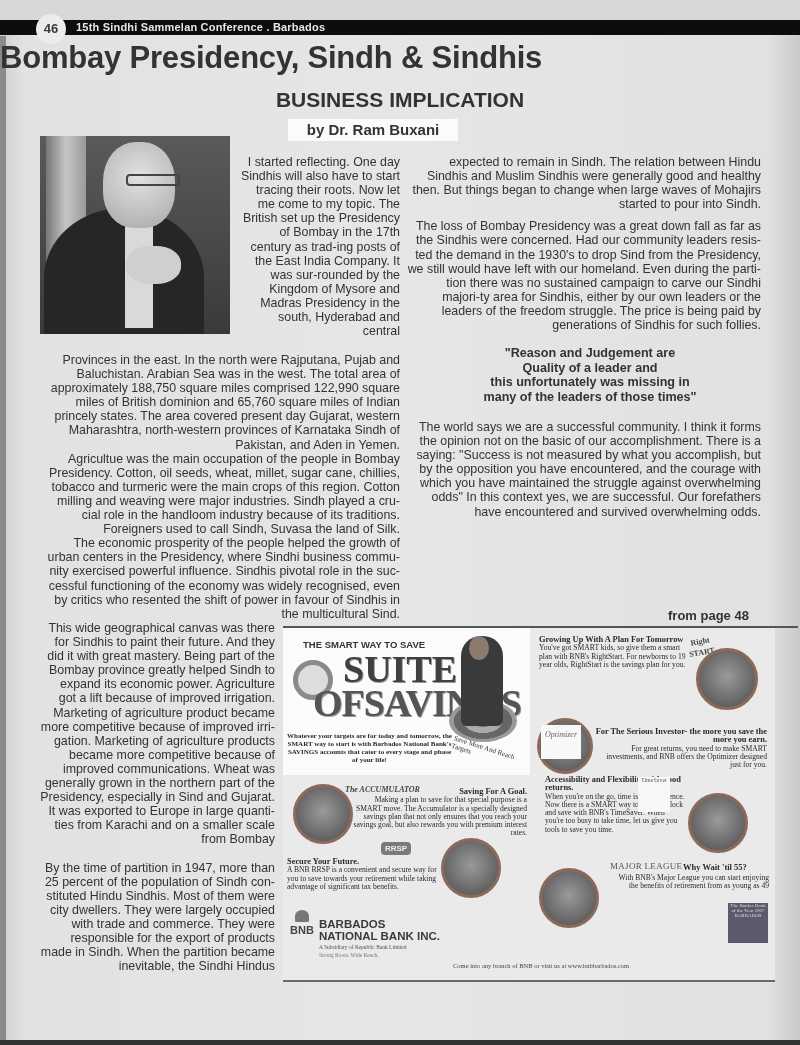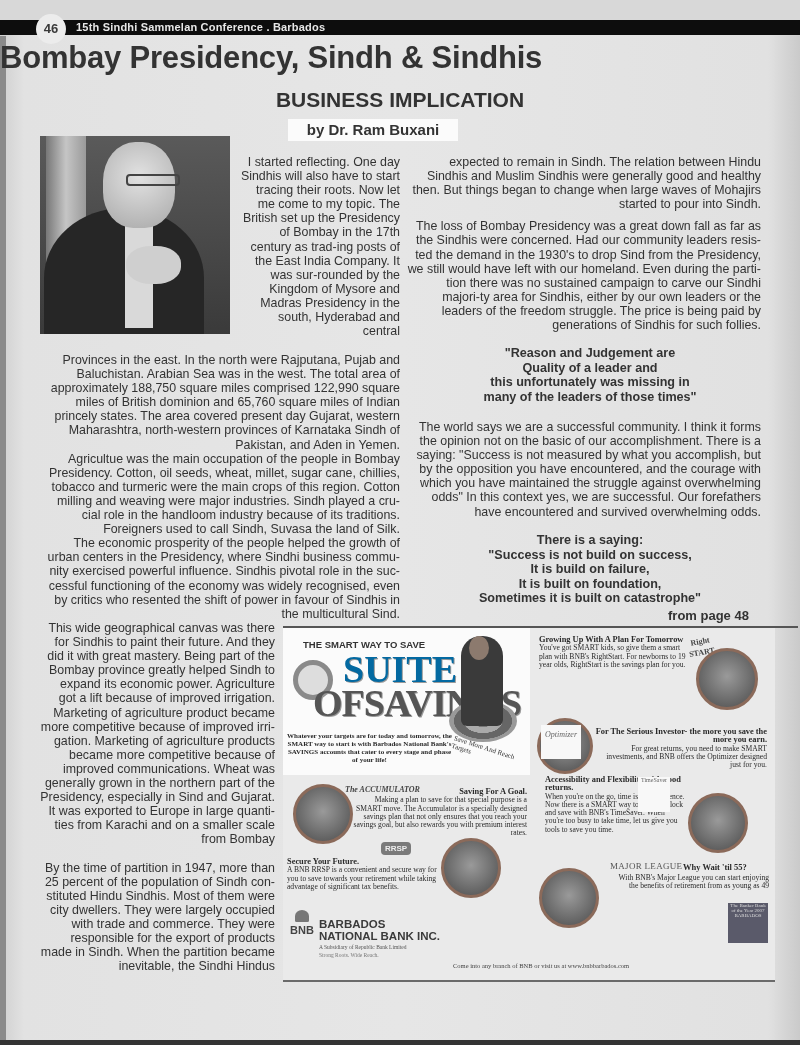--- a/index.html
+++ b/index.html
@@ -20,21 +20,21 @@
   .photo .shirt{position:absolute;left:85px;top:82px;width:28px;height:110px;background:#d9d9d9;}
   .photo .hand{position:absolute;left:86px;top:110px;width:55px;height:38px;border-radius:45%;background:#cfcfcf;}
   .txt{position:absolute;font-size:12.4px;line-height:14.1px;color:#333;}
   .txt p{margin:0;text-align:right;}
   .quote{position:absolute;text-align:center;font-weight:bold;font-size:12.6px;line-height:14.5px;color:#333;}
   .frompage{position:absolute;left:668px;top:608px;font-size:13px;font-weight:bold;color:#333;}
   .fromline{position:absolute;left:283px;top:626px;width:515px;height:2px;background:#555;}
   .ad{position:absolute;left:283px;top:628px;width:492px;height:352px;background:#eaeaea;font-family:"Liberation Serif",serif;color:#2a2a2a;}
   .ad .box1{position:absolute;left:0;top:0;width:247px;height:147px;background:#fbfbfb;}
   .ad .smart{position:absolute;left:20px;top:11px;font-family:"Liberation Sans",sans-serif;font-weight:bold;font-size:9.5px;color:#333;}
-  .ad .suite{position:absolute;left:60px;top:24px;font-size:38px;line-height:34px;color:#0369a1;font-weight:bold;text-shadow:1px 1px 0 #999;}
+  .ad .suite{position:absolute;left:60px;top:24px;font-size:38px;line-height:34px;color:#404040;font-weight:bold;text-shadow:1px 1px 0 #999;}
   .ad .ofsav{position:absolute;left:30px;top:58px;font-size:38px;line-height:34px;color:#555;font-weight:bold;text-shadow:1px 1px 0 #999;letter-spacing:-1px;}
   .ad .target-logo{position:absolute;left:10px;top:32px;width:40px;height:40px;border-radius:50%;border:5px solid #8a8a8a;box-sizing:border-box;background:#ddd;}
   .ad .desc1{position:absolute;left:4px;top:104px;width:165px;font-size:7px;line-height:8px;text-align:center;font-weight:bold;}
   .ad .man{position:absolute;left:178px;top:8px;width:42px;height:90px;border-radius:20px 20px 6px 6px;background:#3a3a3a;}
   .ad .manhead{position:absolute;left:186px;top:8px;width:20px;height:24px;border-radius:50%;background:#8c7a6e;}
   .ad .bullseye{position:absolute;left:166px;top:72px;width:68px;height:42px;border-radius:50%;background:radial-gradient(ellipse,#777 20%,#aaa 21%,#aaa 40%,#666 41%,#666 60%,#999 61%);}
   .ad .slogan{position:absolute;left:168px;top:118px;font-size:7px;color:#333;transform:rotate(18deg);}
   .ad .sect{position:absolute;font-size:7.6px;line-height:8.3px;}
   .ad .sect b{font-size:8.4px;}
   .ad .circ{position:absolute;border-radius:50%;border:3px solid #8b6a5a;background:radial-gradient(circle at 50% 45%,#9a9a9a,#4a4a4a);box-sizing:border-box;}
@@ -106,27 +106,20 @@
     <div>"Reason and Judgement are</div>
     <div>Quality of a leader and</div>
     <div>this unfortunately was missing in</div>
     <div>many of the leaders of those times"</div>
   </div>
 
   <div class="txt" style="left:406px;top:420px;width:355px;">
     <p>The world says we are a successful community.  I think it forms the opinion not on the basic of our accomplishment.  There is a saying: "Success is not measured by what you accomplish, but by the opposition you have encountered, and the courage with which you have maintained the struggle against overwhelming odds"  In this context yes, we are successful.  Our forefathers have encountered and survived overwhelming odds.</p>
   </div>
 
-  <div class="quote" style="left:420px;top:533px;width:340px;">
-    <div>There is a saying:</div>
-    <div>"Success is not build on success,</div>
-    <div>It is build on failure,</div>
-    <div>It is built on foundation,</div>
-    <div>Sometimes it is built on catastrophe"</div>
-  </div>
 
   <div class="frompage">from page 48</div>
   <div class="fromline"></div>
 
   <div class="ad">
     <div class="box1">
       <div class="smart">THE SMART WAY TO SAVE</div>
       <div class="target-logo"></div>
       <div class="suite">SUITE</div>
       <div class="ofsav">OFSAVINGS</div>

